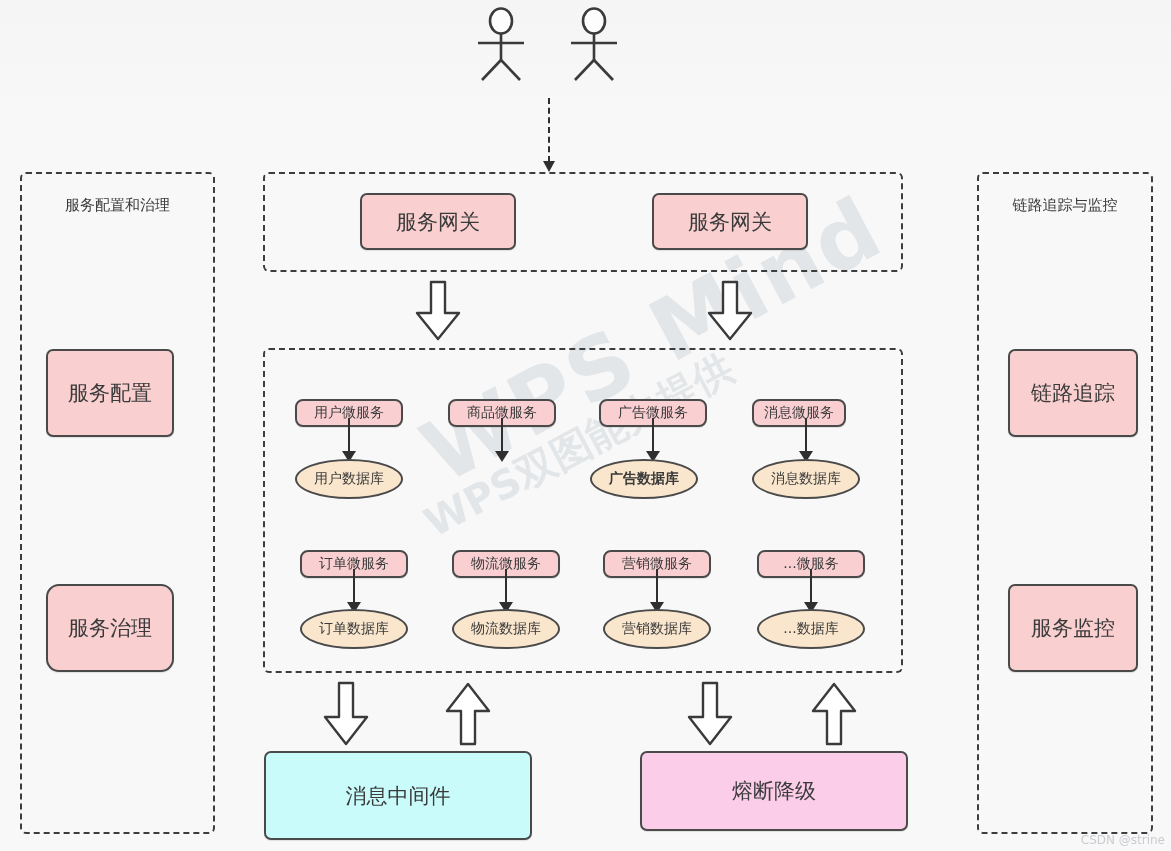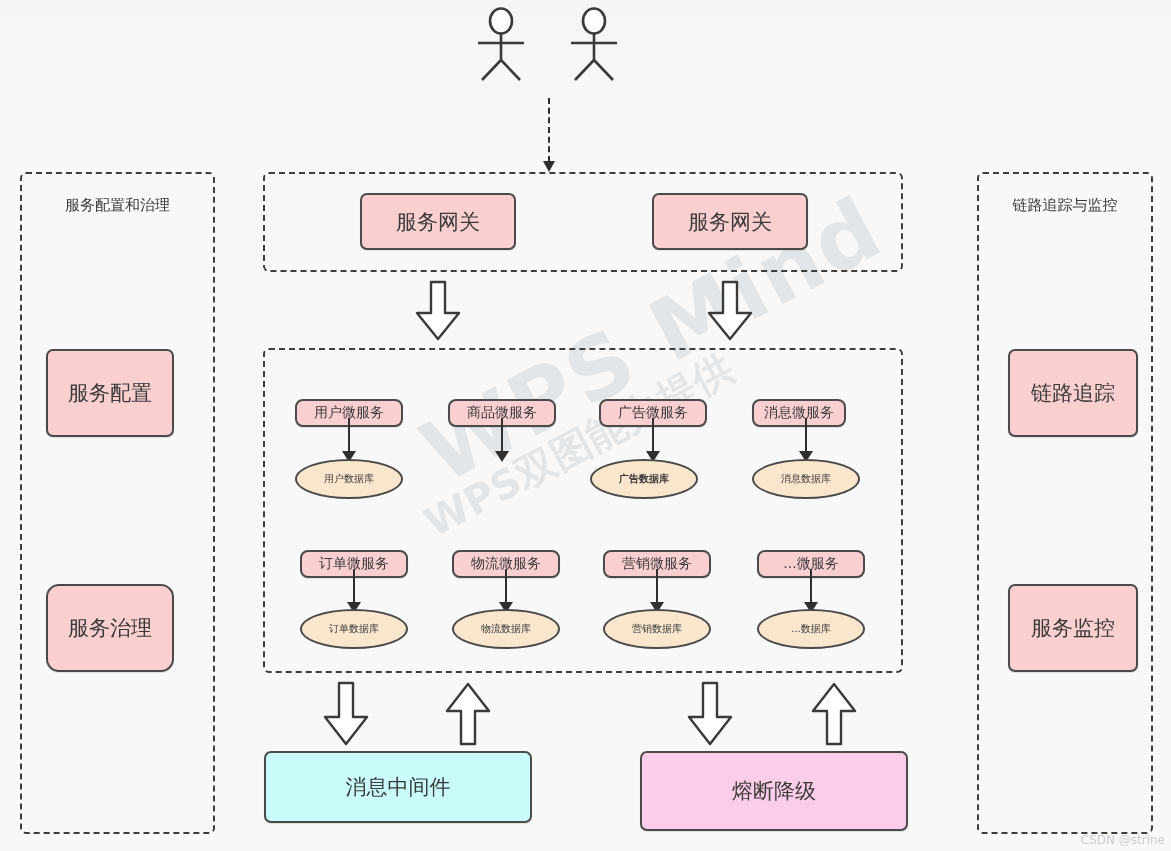--- a/index.html
+++ b/index.html
@@ -89,21 +89,21 @@
 
   .db {
     position: absolute;
     box-sizing: border-box;
     border: 2px solid #4a4a4a;
     border-radius: 50%;
     background: #fae6cd;
     display: flex;
     align-items: center;
     justify-content: center;
-    font-size: 10px;
+    font-size: 14px;
     color: #3a3a3a;
   }
 
   
   .conn {
     position: absolute;
     width: 2px;
     background: #2f2f2f;
   }
   .conn::after {
@@ -239,16 +239,16 @@
     <svg width="48" height="66" viewBox="0 0 48 66">
       <polygon points="17,2 31,2 31,36 45,36 24,63 3,36 17,36" fill="#ffffff" stroke="#3a3a3a" stroke-width="2.4" stroke-linejoin="round"></polygon>
     </svg>
   </div>
   <div class="block-arrow" style="left:810px; top:681px;">
     <svg width="48" height="66" viewBox="0 0 48 66">
       <polygon points="24,3 45,30 31,30 31,63 17,63 17,30 3,30" fill="#ffffff" stroke="#3a3a3a" stroke-width="2.4" stroke-linejoin="round"></polygon>
     </svg>
   </div>
 
-  <div class="node cyan" style="left:264px; top:751px; width:268px; height:72px;">消息中间件</div>
+  <div class="node cyan" style="left:264px; top:751px; width:268px; height:89px;">消息中间件</div>
   <div class="node magenta" style="left:640px; top:751px; width:268px; height:80px;">熔断降级</div>
 
 </div>
 
 </body></html>

